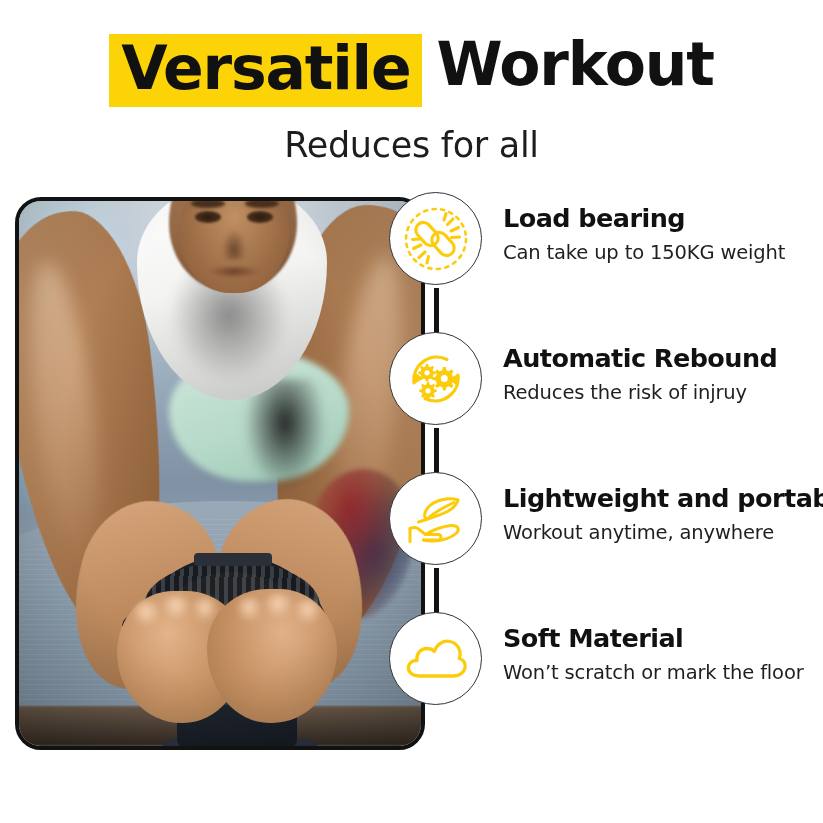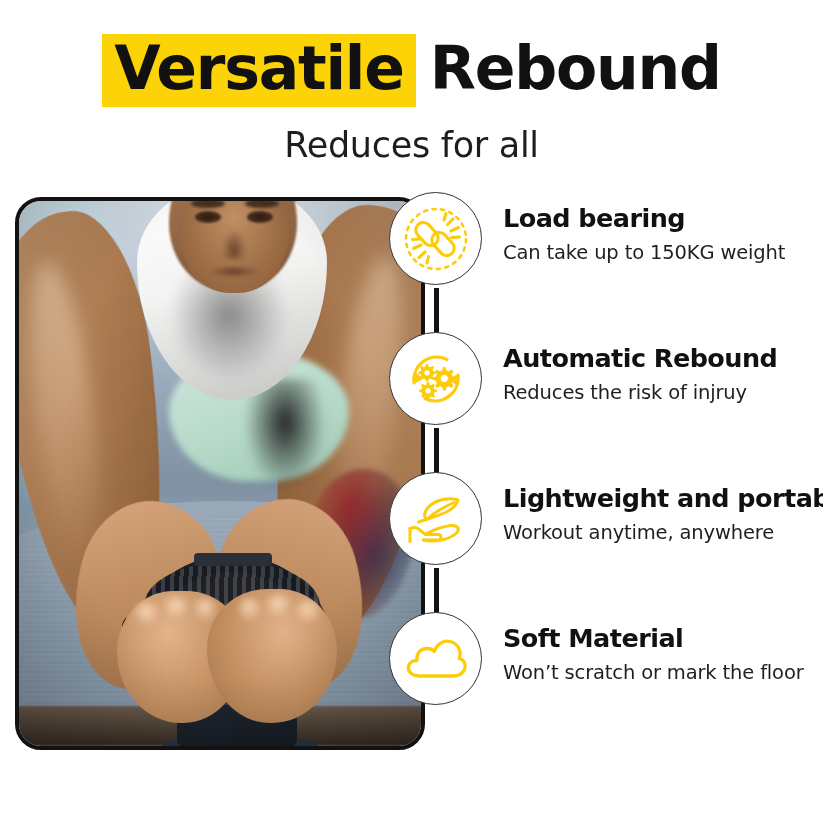--- a/index.html
+++ b/index.html
@@ -7,21 +7,21 @@
   body {
     background:#ffffff;
     font-family:"DejaVu Sans", sans-serif;
     position:relative;
     overflow:hidden;
   }
 
   
   #header { width:823px; padding-top:34px; text-align:center; }
   #title-row {
-    display:flex; align-items:center; justify-content:center;
+    display:flex; justify-content:center;
     gap:14px; line-height:1;
   }
   #title-hl {
     background:#FCD307;
     color:#111111;
     font-weight:700;
     font-size:60px;
     letter-spacing:-1.2px;
     padding:4px 12px 9px 12px;
     display:inline-block;
@@ -293,21 +293,21 @@
     margin-top:9px; font-size:19.5px; color:#1f1f1f;
     font-weight:400; letter-spacing:-0.15px; white-space:nowrap;
   }
 </style>
 </head>
 <body>
 
 <div id="header">
   <div id="title-row">
     <span id="title-hl">Versatile</span>
-    <span id="title-rest">Rebound</span>
+    <span id="title-rest">Workout</span>
   </div>
   <div id="subtitle">Reduces for all</div>
 </div>
 
 <div id="photo">
   <div id="photo-inner">
     <div class="ph" id="bg-wall"></div>
     <div class="ph" id="bg-lightpanel"></div>
     <div class="ph" id="bg-wall-right"></div>
 

